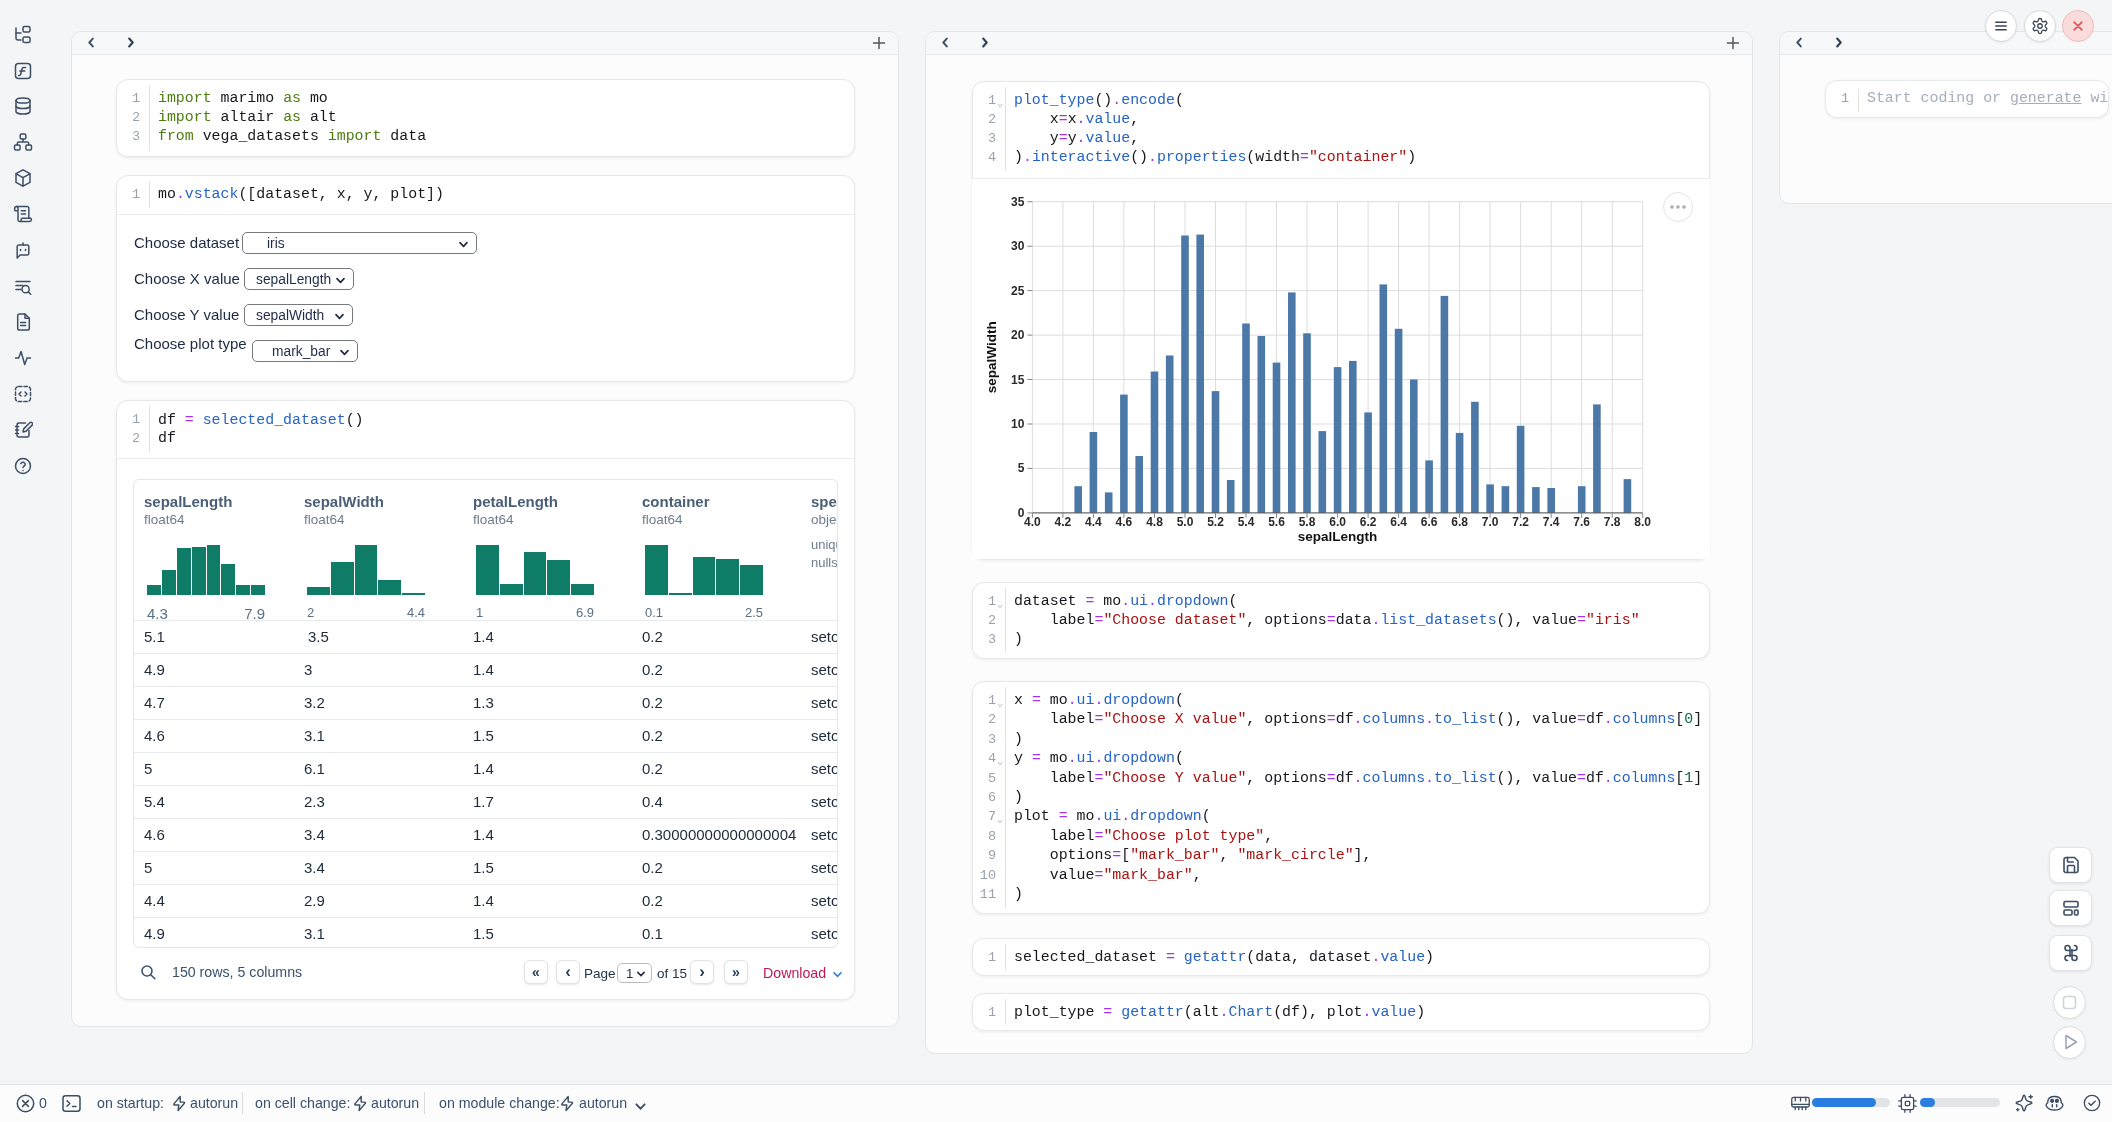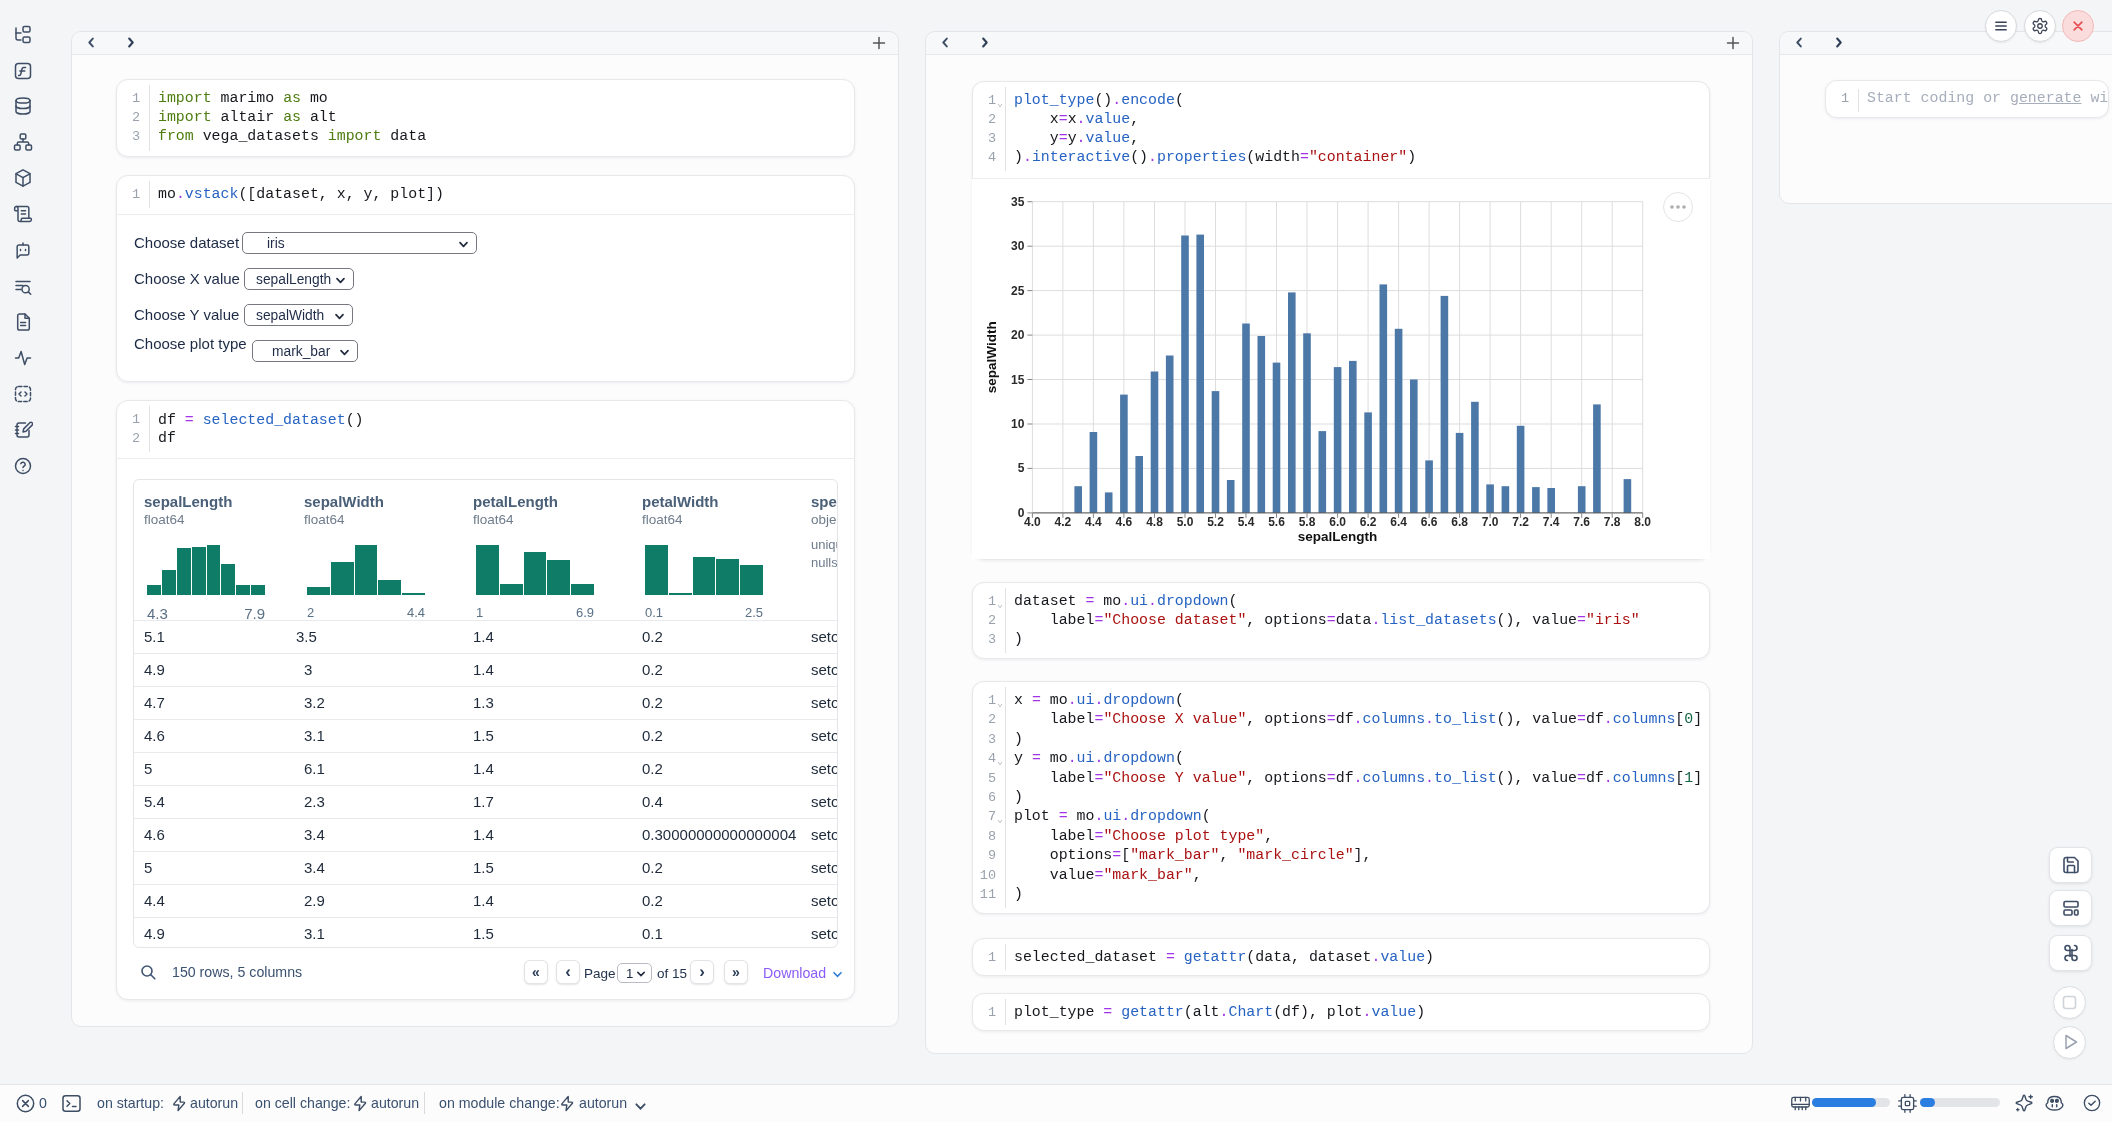--- a/index.html
+++ b/index.html
@@ -155,21 +155,21 @@
 <div class="cell" style="left:116px;top:400px;width:739px;height:600px"></div>
 <div class="abs" style="left:116px;top:458px;width:739px;border-top:1px solid #ececee"></div>
 <div class="code" style="left:116px;top:410px;width:739px"><div class="ln" style="top:0px;font-size:13.5px">1</div><div class="cl" style="top:1px">df <span class="o">=</span> <span class="f">selected_dataset</span>()</div><div class="ln" style="top:19px;font-size:13.5px">2</div><div class="cl" style="top:19px">df</div><div class="gl" style="top:-4px;height:46px"></div></div>
 <div class="abs" style="left:133px;top:479px;width:705px;height:469px;border:1px solid #e3e5e8;border-radius:6px;overflow:hidden;background:#fff">
 <div class="abs" style="left:10px;top:13px;font-size:15px;font-weight:bold;color:#4a6078;white-space:pre">sepalLength</div>
 <div class="abs" style="left:10px;top:32px;font-size:13.5px;color:#6f7c8c;white-space:pre">float64</div>
 <div class="abs" style="left:170px;top:13px;font-size:15px;font-weight:bold;color:#4a6078;white-space:pre">sepalWidth</div>
 <div class="abs" style="left:170px;top:32px;font-size:13.5px;color:#6f7c8c;white-space:pre">float64</div>
 <div class="abs" style="left:339px;top:13px;font-size:15px;font-weight:bold;color:#4a6078;white-space:pre">petalLength</div>
 <div class="abs" style="left:339px;top:32px;font-size:13.5px;color:#6f7c8c;white-space:pre">float64</div>
-<div class="abs" style="left:508px;top:13px;font-size:15px;font-weight:bold;color:#4a6078;white-space:pre">petalWidth</div>
+<div class="abs" style="left:508px;top:13px;font-size:15px;font-weight:bold;color:#4a6078;white-space:pre">container</div>
 <div class="abs" style="left:508px;top:32px;font-size:13.5px;color:#6f7c8c;white-space:pre">float64</div>
 <div class="abs" style="left:677px;top:13px;font-size:15px;font-weight:bold;color:#4a6078;white-space:pre">species</div>
 <div class="abs" style="left:677px;top:32px;font-size:13.5px;color:#6f7c8c;white-space:pre">object</div>
 <div class="abs" style="left:677px;top:57px;font-size:13px;color:#6f7c8c;white-space:pre">unique</div>
 <div class="abs" style="left:677px;top:75px;font-size:13px;color:#6f7c8c;white-space:pre">nulls:</div>
 <div class="hist" style="left:13px;top:65px;width:118px;height:50px">
       <div style="height:10px"></div>
       <div style="height:25px"></div>
       <div style="height:47px"></div>
       <div style="height:48px"></div>
@@ -210,21 +210,21 @@
 <div class="abs" style="left:342px;top:125px;width:118px;font-size:13px;color:#5a7086">
       <span style="float:left">1</span>
       <span style="float:right">6.9</span>
     </div>
 <div class="abs" style="left:511px;top:125px;width:118px;font-size:13px;color:#5a7086">
       <span style="float:left">0.1</span>
       <span style="float:right">2.5</span>
     </div>
 <div class="trow" style="top:140px">
 <div class="tcell" style="left:10px">5.1</div>
-<div class="tcell" style="left:162px">3.5</div>
+<div class="tcell" style="left:174px">3.5</div>
 <div class="tcell" style="left:339px">1.4</div>
 <div class="tcell" style="left:508px">0.2</div>
 <div class="tcell" style="left:677px">setosa</div>
 </div>
 <div class="trow" style="top:173px">
 <div class="tcell" style="left:10px">4.9</div>
 <div class="tcell" style="left:170px">3</div>
 <div class="tcell" style="left:339px">1.4</div>
 <div class="tcell" style="left:508px">0.2</div>
 <div class="tcell" style="left:677px">setosa</div>
@@ -293,21 +293,21 @@
 <div class="abs sbtext" style="left:172px;top:964px">150 rows, 5 columns</div>
 <div class="pgbtn" style="left:524px;top:960px;width:24px;font-size:14px">«</div>
 <div class="pgbtn" style="left:556px;top:960px;width:24px;font-size:17px">‹</div>
 <div class="abs" style="left:584px;top:966px;font-size:13.5px;color:#23344e">Page</div>
 <div class="sel" style="left:617px;top:963px;width:35px;height:20px;padding-left:8px;font-size:13.2px;border-color:#b9bcc2">1<svg class="abs" style="right:5px;top:5px" width="10" height="10" viewBox="0 0 11 11">
       <path d="M2 3.7l3.5 3.6L9 3.7" fill="none" stroke="#222b3d" stroke-width="1.7" stroke-linecap="round"></path>
     </svg></div>
 <div class="abs" style="left:657px;top:966px;font-size:13.5px;color:#23344e">of 15</div>
 <div class="pgbtn" style="left:690px;top:960px;width:24px;font-size:17px">›</div>
 <div class="pgbtn" style="left:724px;top:960px;width:24px;font-size:14px">»</div>
-<div class="abs" style="left:763px;top:965px;font-size:14.2px;color:#8b5cf6">Download</div>
+<div class="abs" style="left:763px;top:965px;font-size:14.2px;color:#be185d">Download</div>
 <svg class="abs" style="left:832px;top:969px" width="11" height="11" viewBox="0 0 11 11">
     <path d="M2 3.7l3.5 3.6L9 3.7" fill="none" stroke="#2e7cd6" stroke-width="1.6" stroke-linecap="round"></path>
   </svg>
 <div class="cell" style="left:972px;top:81px;width:738px;height:479px"></div>
 <div class="abs" style="left:972px;top:178px;width:738px;border-top:1px solid #ececee"></div>
 <div class="code" style="left:972px;top:91px;width:738px"><div class="ln" style="top:0px;font-size:13.5px">1</div><div class="cl" style="top:0px"><span class="f">plot_type</span>()<span class="o">.</span><span class="f">encode</span>(</div><div class="ln" style="top:19px;font-size:13.5px">2</div><div class="cl" style="top:19px">    x<span class="o">=</span>x<span class="o">.</span><span class="f">value</span>,</div><div class="ln" style="top:38px;font-size:13.5px">3</div><div class="cl" style="top:38px">    y<span class="o">=</span>y<span class="o">.</span><span class="f">value</span>,</div><div class="ln" style="top:57px;font-size:13.5px">4</div><div class="cl" style="top:57px">)<span class="o">.</span><span class="f">interactive</span>()<span class="o">.</span><span class="f">properties</span>(width<span class="o">=</span><span class="s">"container"</span>)</div><div class="fold" style="top:3px">⌄</div><div class="gl" style="top:-4px;height:84px"></div></div>
 <svg class="abs" style="left:972px;top:177px" width="738" height="383" viewBox="0 0 738 383">
     <rect x="0" y="2" width="738" height="380" fill="#fff"></rect>
     <line x1="60.4" y1="24.7" x2="60.4" y2="335.9" stroke="#ddd" stroke-width="1"></line>
     <line x1="90.9" y1="24.7" x2="90.9" y2="335.9" stroke="#ddd" stroke-width="1"></line>

